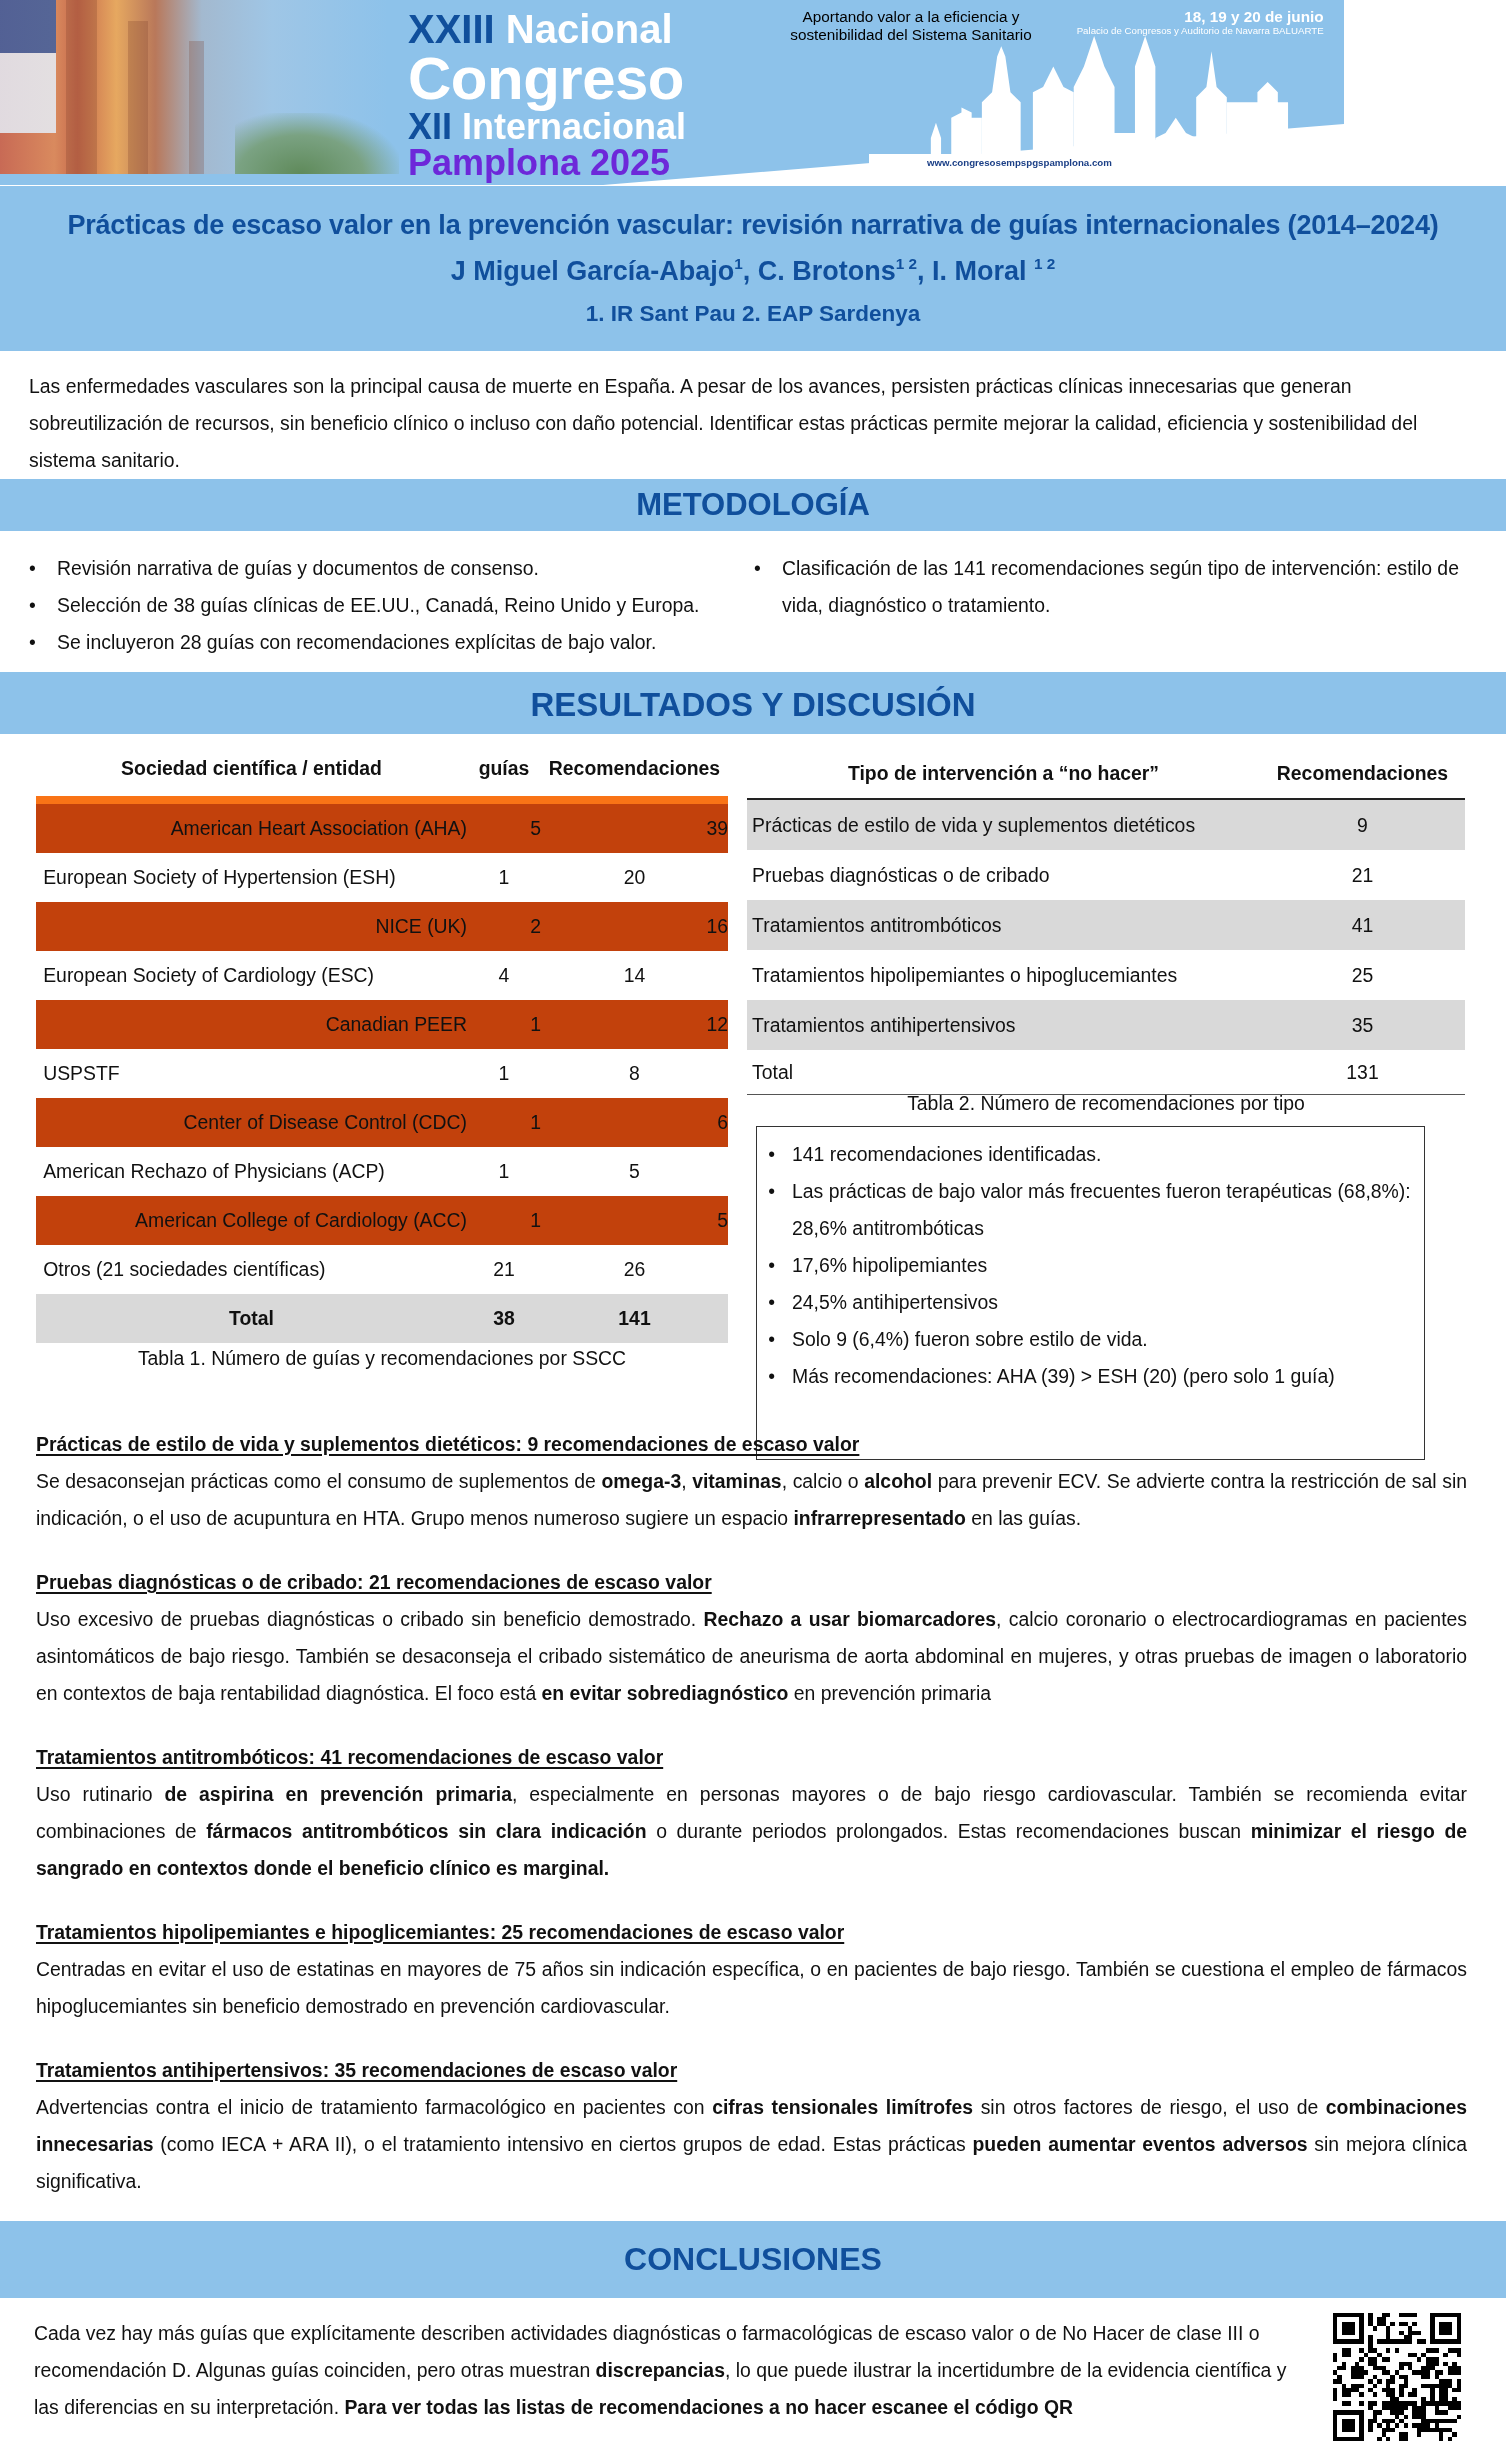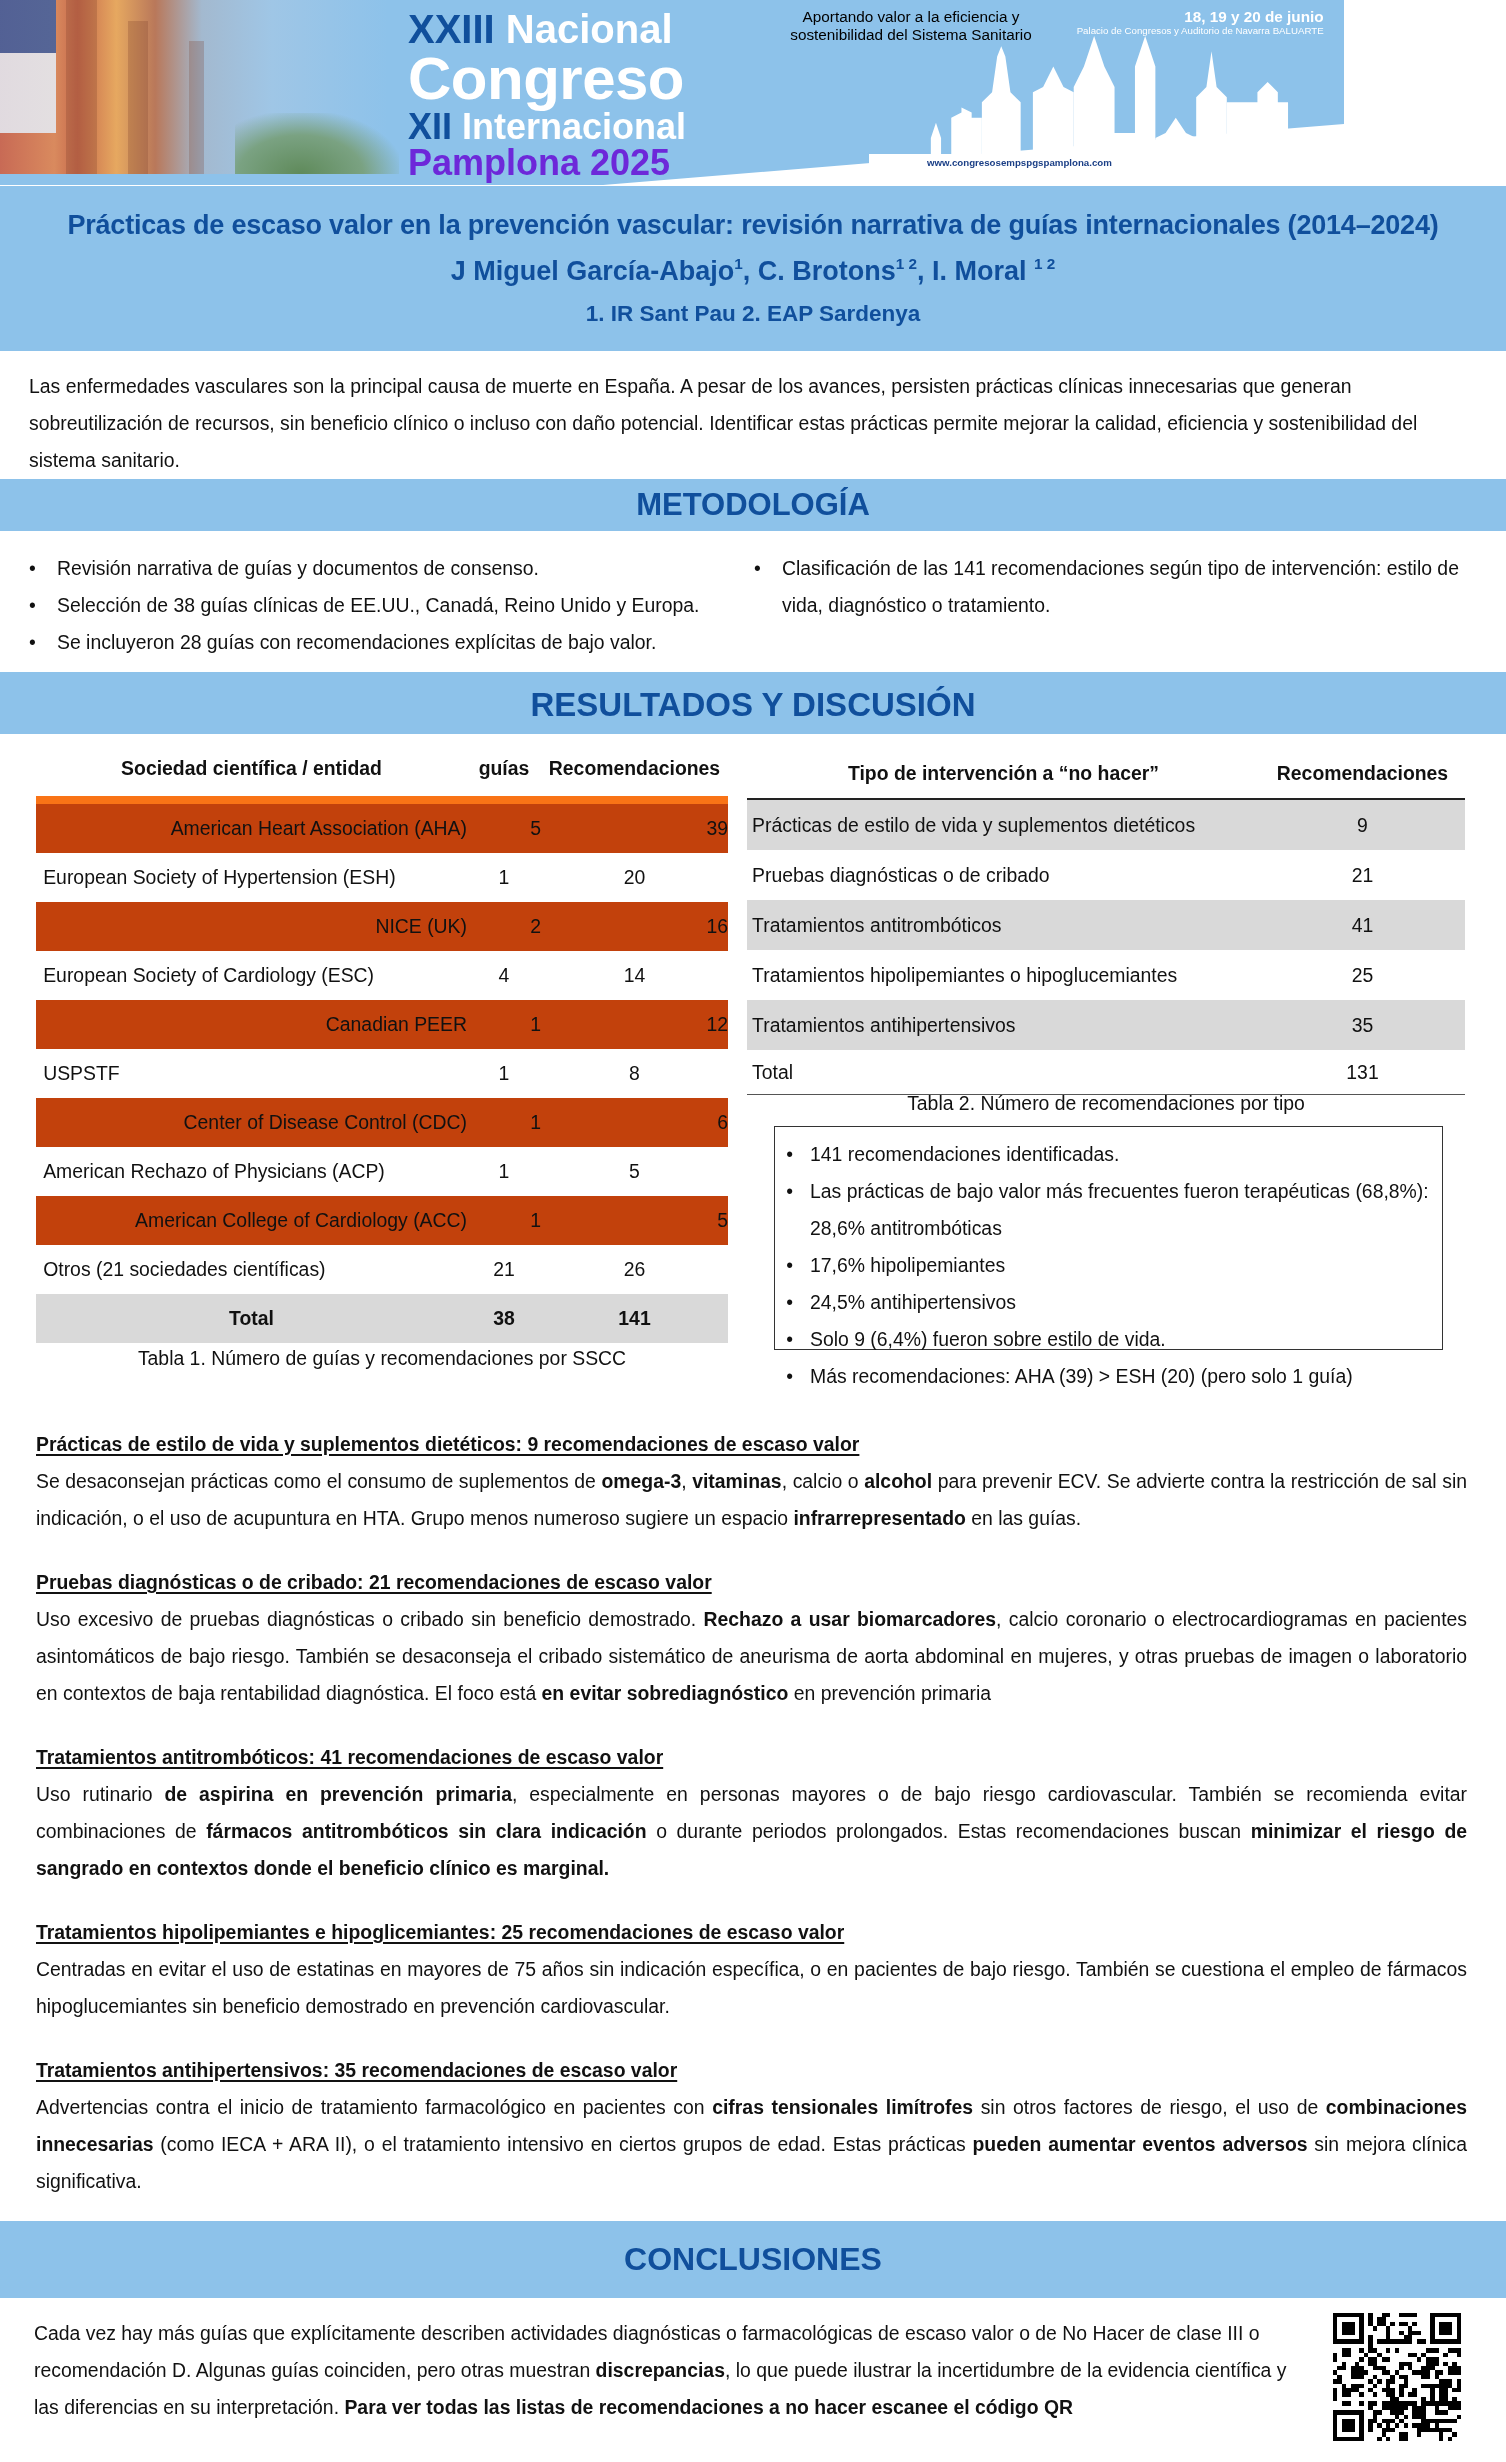--- a/index.html
+++ b/index.html
@@ -77,21 +77,21 @@
   .t2 { position: absolute; left: 747px; top: 741px; width: 718px; font-size: 19.4px; border-collapse: collapse; }
   .t2 th { font-weight: 700; height: 47px; padding-top: 9.2px; text-align: center; border-bottom: 2px solid #222; }
   .t2 td { height: 50px; padding: 0; }
   .t2 td.name { padding-left: 5.1px; text-align: left; }
   .t2 td.num { text-align: center; }
   .t2 tr.shade td { background: #d9d9d9; }
   .t2 tr.last td { border-bottom: 1.5px solid #555; height: 44px; }
   .cap2 { position: absolute; left: 747px; top: 1092px; width: 718px; text-align: center; font-size: 19.4px; }
 
   
-  .sumbox { position: absolute; left: 774px; top: 1126px; width: 669px; height: 224px; border: 1.5px solid #333; box-sizing: border-box; }
+  .sumbox { position: absolute; left: 756px; top: 1126px; width: 669px; height: 334px; border: 1.5px solid #333; box-sizing: border-box; }
   .sumbox ul { list-style: none; margin: 0; padding: 9.2px 0 0 0; font-size: 19.4px; line-height: 37px; }
   .sumbox li { position: relative; padding-left: 35px; }
   .sumbox li::before { content: "•"; position: absolute; left: 11.2px; }
 
   
   .disc { position: absolute; left: 36px; width: 1431px; font-size: 19.4px; line-height: 37px; text-align: justify; }
   .disc h3 { margin: 0; font-size: 19.4px; font-weight: 700; text-decoration: underline; text-decoration-thickness: 1.5px; text-underline-offset: 3.1px; line-height: 37px; }
   .disc p { margin: 0; }
   .d1 { top: 1426px; } .d2 { top: 1564px; } .d3 { top: 1739px; } .d4 { top: 1914px; } .d5 { top: 2052px; }
 

